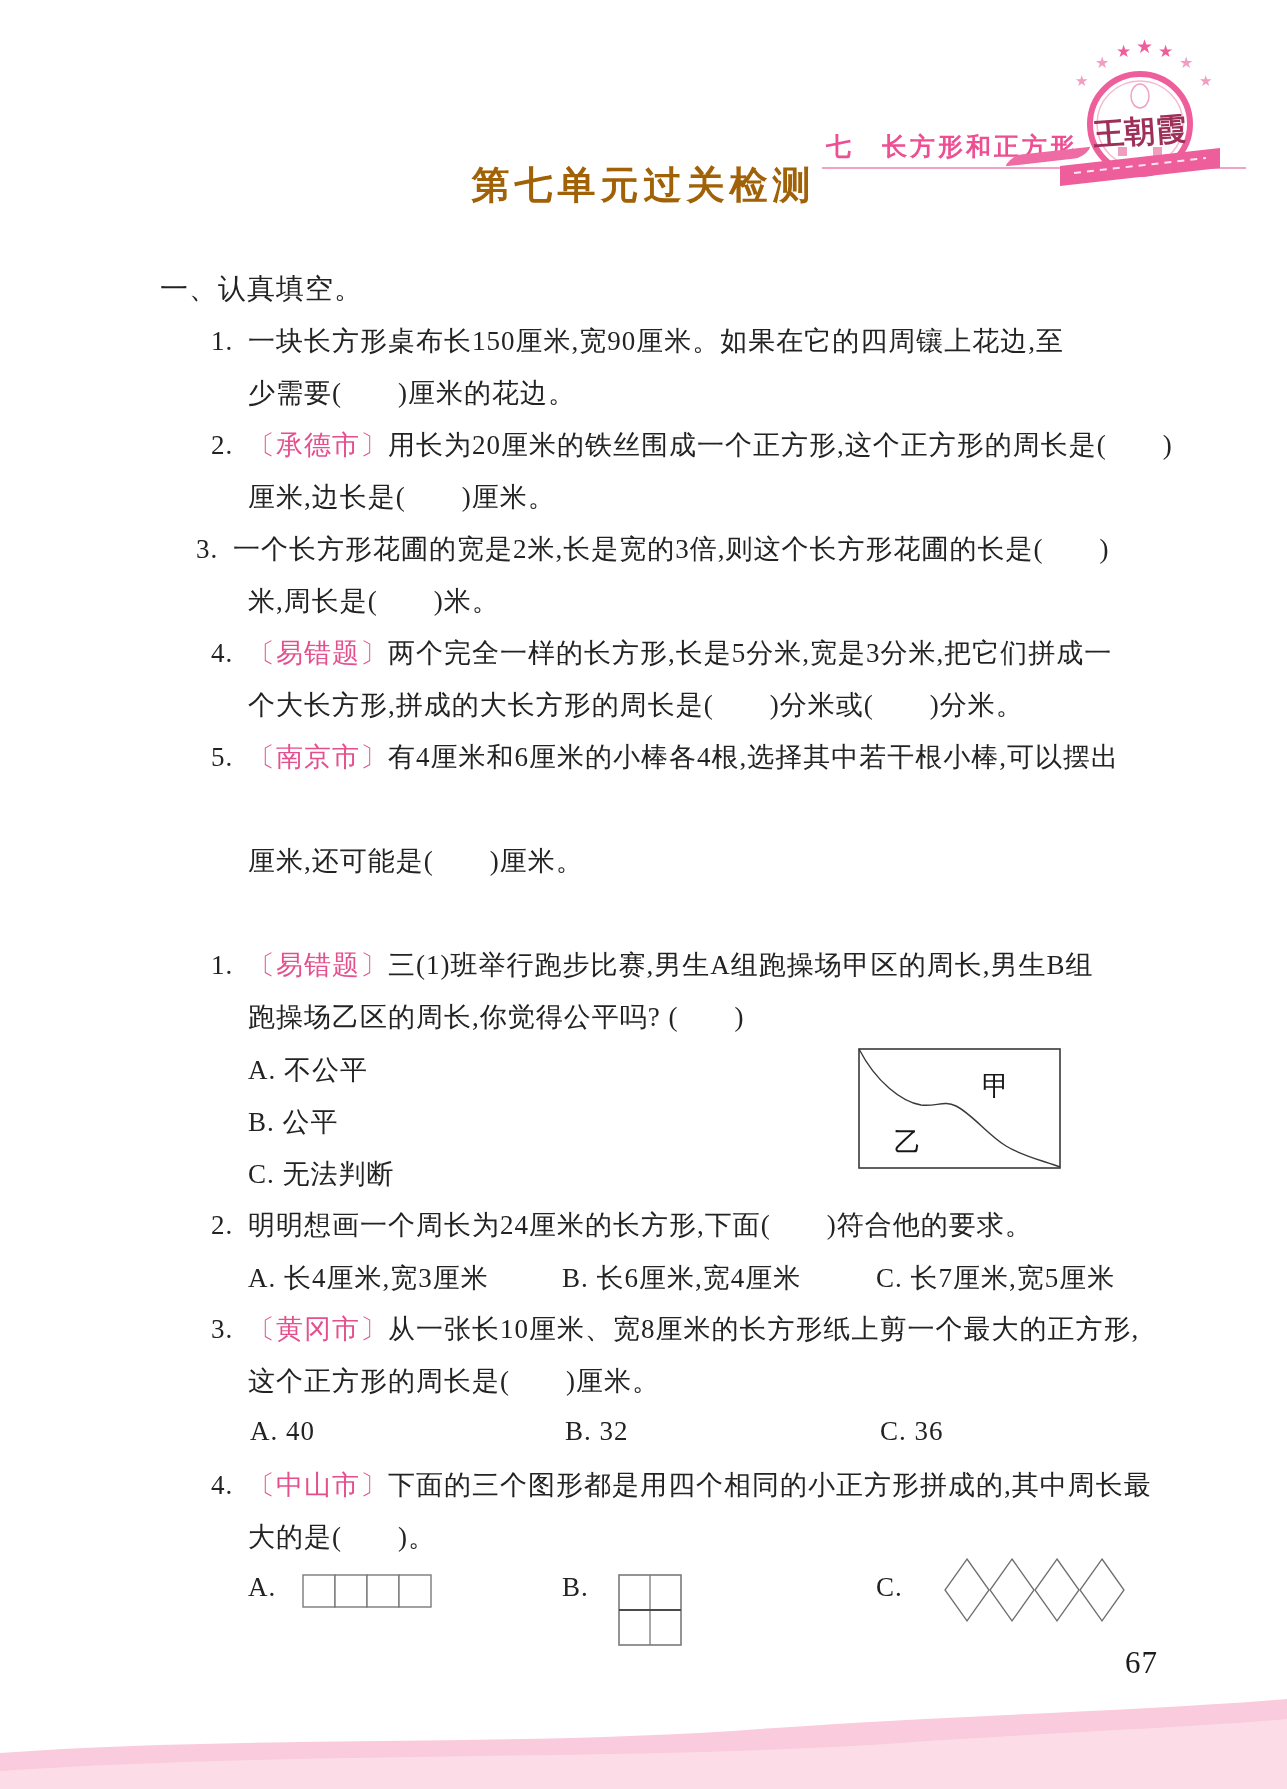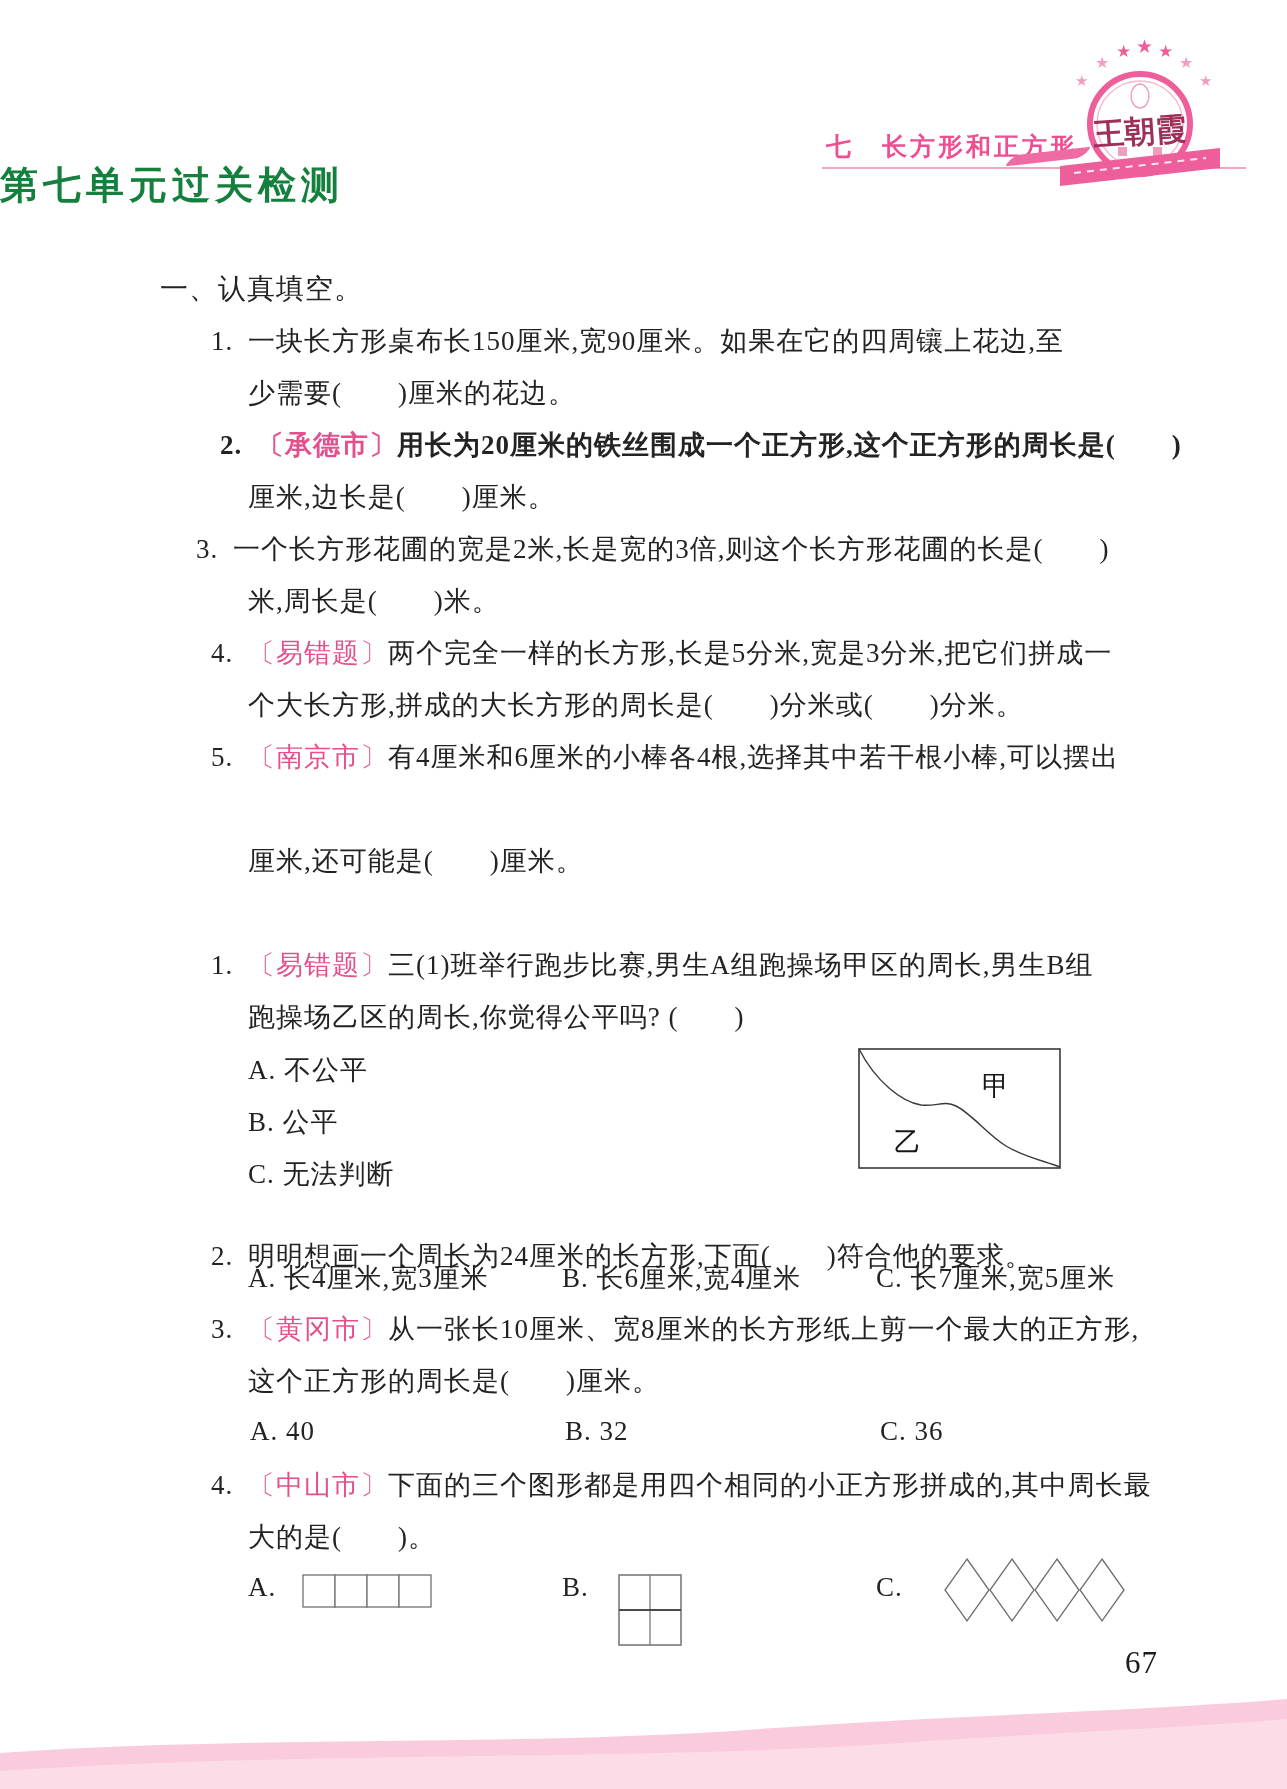--- a/index.html
+++ b/index.html
@@ -2,23 +2,23 @@
 <html><head>
 <meta charset="utf-8">
 <style>
   html,body{margin:0;padding:0;background:#e9e9e9;}
   .page{position:relative;width:1287px;height:1789px;background:#ffffff;overflow:hidden;
         font-family:"Liberation Serif","DejaVu Serif",serif;color:#232323;}
   .ln{position:absolute;font-size:27px;line-height:34px;white-space:nowrap;letter-spacing:1px;}
   .num{display:inline-block;min-width:37px;}
   .tag{color:#e4508e;}
   .heading{font-size:28px;}
-  .title{position:absolute;top:160px;left:0;right:0;
+  .title{position:absolute;top:160px;left:0;right:0;text-align:center;
          font-family:"Liberation Sans","DejaVu Sans",sans-serif;font-weight:700;
-         font-size:38px;letter-spacing:5px;color:#15803d;}
+         font-size:38px;letter-spacing:5px;color:#a16207;}
   .unit-label{position:absolute;left:826px;top:130px;
          font-family:"Liberation Sans","DejaVu Sans",sans-serif;font-weight:700;
          font-size:25px;letter-spacing:3px;color:#ee4f93;}
   .unit-underline{position:absolute;left:822px;top:167px;width:424px;height:2px;background:#f2a3c3;}
   .unit-swoosh{position:absolute;left:1012px;top:151px;width:72px;height:11px;background:#ef6ba4;
          border-radius:8px 2px 8px 2px;transform:skewX(-38deg) rotate(-7deg);}
   .page-number{position:absolute;left:1125px;top:1645px;font-size:31px;letter-spacing:1px;color:#1c1c1c;}
   svg{position:absolute;overflow:visible;}
   .opt{position:absolute;font-size:27px;letter-spacing:1px;white-space:nowrap;}
 </style>
@@ -51,21 +51,21 @@
 
   <div class="title">第七单元过关检测</div>
 
   <div class="ln heading" style="left:160px;top:272px;">一、认真填空。</div>
 
   <div class="ln" style="left:211px;top:324px;">
     <span class="num">1.</span><span>一块长方形桌布长150厘米,宽90厘米。如果在它的四周镶上花边,至</span>
   </div>
   <div class="ln" style="left:248px;top:376px;">少需要(　　)厘米的花边。</div>
 
-  <div class="ln" style="left:220px;top:428px;font-weight:bold;">
+  <div class="ln" style="left:211px;top:428px;">
     <span class="num">2.</span><span class="tag">〔承德市〕</span><span>用长为20厘米的铁丝围成一个正方形,这个正方形的周长是(　　)</span>
   </div>
   <div class="ln" style="left:248px;top:480px;">厘米,边长是(　　)厘米。</div>
 
   <div class="ln" style="left:196px;top:532px;">
     <span class="num">3.</span><span>一个长方形花圃的宽是2米,长是宽的3倍,则这个长方形花圃的长是(　　)</span>
   </div>
   <div class="ln" style="left:248px;top:584px;">米,周长是(　　)米。</div>
 
   <div class="ln" style="left:211px;top:636px;">
@@ -88,21 +88,21 @@
   <div class="opt" style="left:248px;top:1104px;">B. 公平</div>
   <div class="opt" style="left:248px;top:1156px;">C. 无法判断</div>
 
   <svg style="left:858px;top:1048px;" width="204" height="122" viewBox="0 0 204 122">
     <rect x="1" y="1" width="201" height="119" fill="#ffffff" stroke="#3a3a3a" stroke-width="1.6"></rect>
     <path d="M 1 1 C 18 34, 44 54, 63 57 C 78 59, 86 52, 98 58 C 114 66, 130 87, 148 98 C 164 108, 186 113, 202 119" fill="none" stroke="#3a3a3a" stroke-width="1.4"></path>
     <text x="124" y="47" font-size="27" fill="#161616" font-family="Liberation Serif, serif">甲</text>
     <text x="36" y="103" font-size="27" fill="#161616" font-family="Liberation Serif, serif">乙</text>
   </svg>
 
-  <div class="ln" style="left:211px;top:1208px;margin-top:31px;">
+  <div class="ln" style="left:211px;top:1208px;">
     <span class="num">2.</span><span>明明想画一个周长为24厘米的长方形,下面(　　)符合他的要求。</span>
   </div>
   <div class="opt" style="left:248px;top:1260px;">A. 长4厘米,宽3厘米</div>
   <div class="opt" style="left:562px;top:1260px;">B. 长6厘米,宽4厘米</div>
   <div class="opt" style="left:876px;top:1260px;">C. 长7厘米,宽5厘米</div>
 
   <div class="ln" style="left:211px;top:1312px;">
     <span class="num">3.</span><span class="tag">〔黄冈市〕</span><span>从一张长10厘米、宽8厘米的长方形纸上剪一个最大的正方形,</span>
   </div>
   <div class="ln" style="left:248px;top:1364px;">这个正方形的周长是(　　)厘米。</div>

